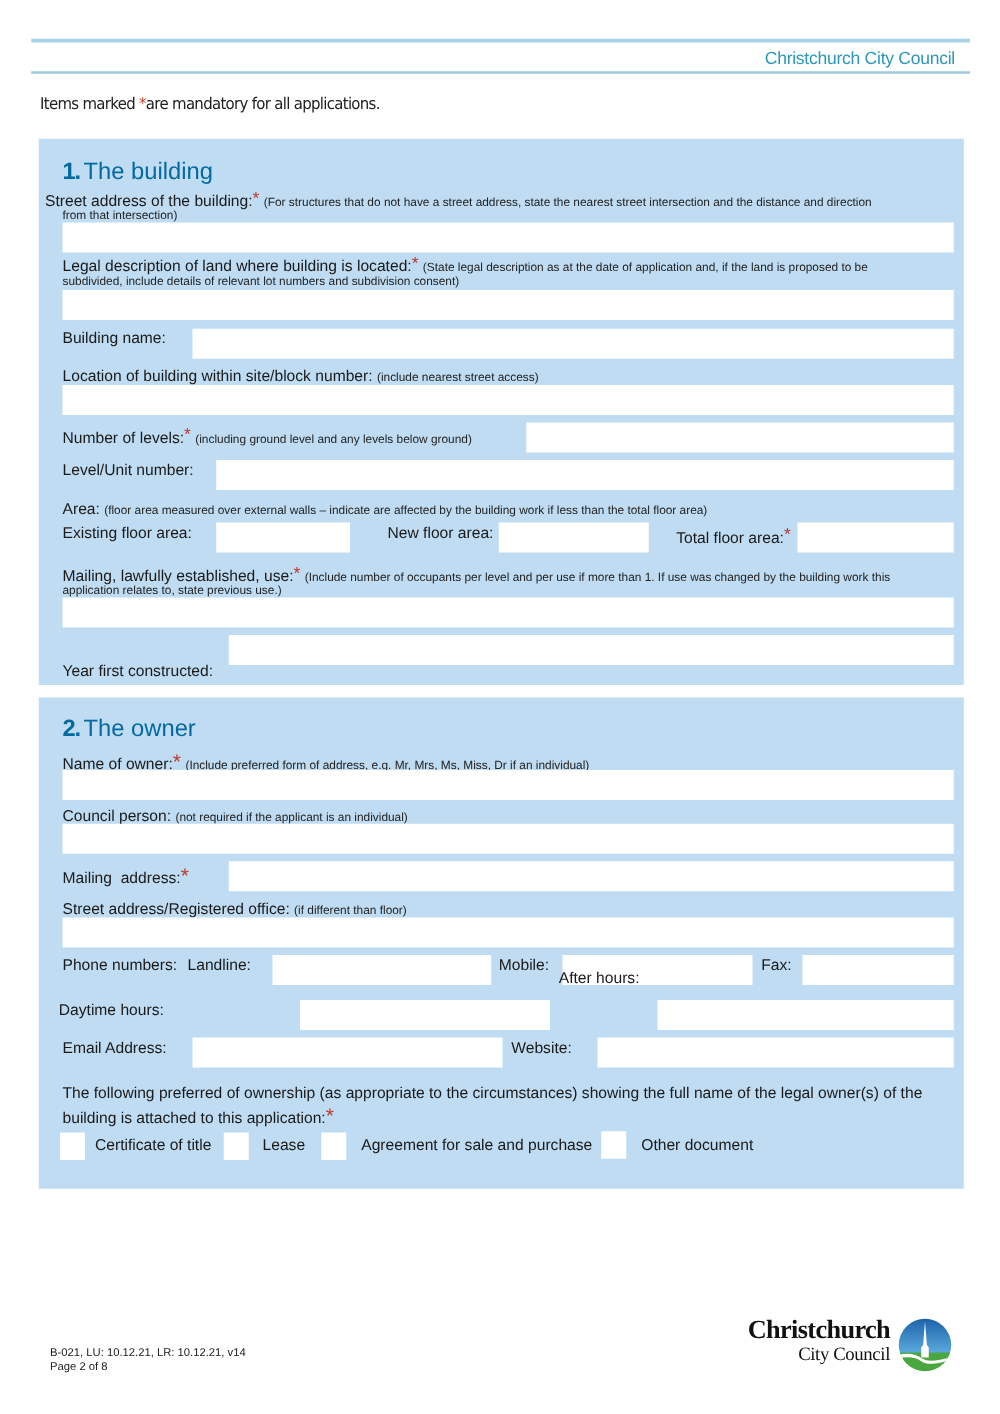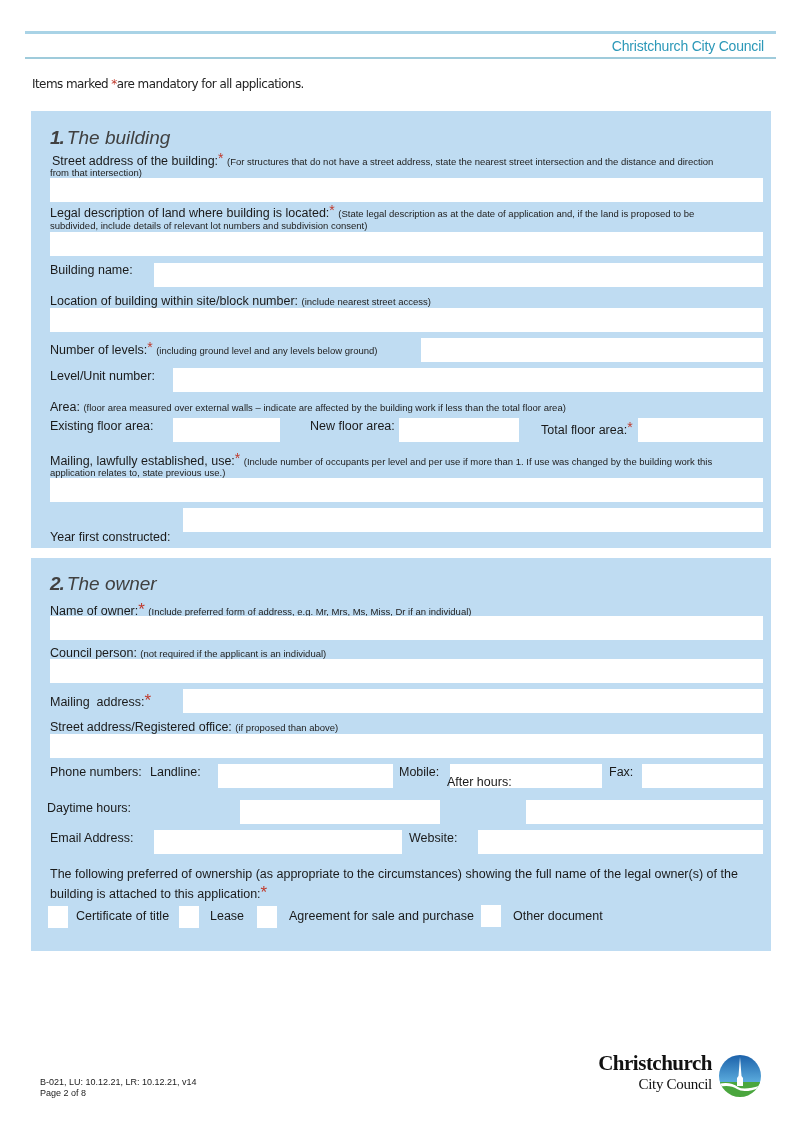--- a/index.html
+++ b/index.html
@@ -5,21 +5,21 @@
   * { box-sizing: border-box; margin: 0; padding: 0; }
   html, body { width: 800px; height: 1131px; background: #ffffff; overflow: hidden; }
   body { position: relative; font-family: "Liberation Sans", sans-serif; color: #1a1a1a; }
   .abs { position: absolute; }
   .rule-top { left: 25px; top: 31px; width: 751px; height: 3px; background: #a9d3e6; }
   .rule-bot { left: 25px; top: 57px; width: 751px; height: 2px; background: #9fcbdb; }
   .header-org { right: 36px; top: 38px; font-size: 14px; color: #2b98b8; letter-spacing: -0.2px; }
   .intro { left: 32px; top: 76px; font-family: "DejaVu Sans", sans-serif; font-size: 13px; letter-spacing: -0.6px; transform: scaleX(0.92); transform-origin: left; color: #222; }
   .req { color: #c0392b; }
   .panel { background: #bfdcf2; left: 31px; width: 740px; }
-  .sec-title { font-size: 19px; color: #404040; font-style: italic; }
+  .sec-title { font-size: 19px; color: #0369a1; }
   .sec-title b { font-weight: bold; letter-spacing: -1px; margin-right: 3px; }
   .lbl { font-size: 12.5px; color: #1a1a1a; white-space: nowrap; }
   .lbl .req { font-size: 14px; position: relative; top: -2px; }
   .note { font-size: 9.5px; color: #222; }
   .hint { font-size: 9.5px; color: #222; line-height: 13px; }
   .field { background: #ffffff; height: 24px; border: none; outline: none; font-family: "Liberation Sans", sans-serif; font-size: 12px; padding: 0 4px; }
   .cb { background: #ffffff; width: 20px; height: 22px; }
   .cb-lbl { font-size: 12.5px; color: #1a1a1a; }
   .footer { left: 40px; top: 1077px; font-size: 9px; color: #222; line-height: 11px; }
   .logo-text { left: 572px; top: 1053px; font-family: "Liberation Serif", serif; line-height: 21px; text-align: right; color: #111; width: 140px; }
@@ -37,21 +37,21 @@
 <div class="abs intro">
   <span>Items marked </span><span class="req">*</span><span>are mandatory for all applications.</span>
 </div>
 
 <div class="abs panel" style="top:111px; height:437px;"></div>
 
 <div class="abs sec-title" style="left:50px; top:127px;">
   <b>1.</b><span>The building</span>
 </div>
 
-<div class="abs lbl" style="left:52px; top:152px;">
+<div class="abs lbl" style="left:36px; top:152px;">
   <span>Street address of the building:</span><span class="req">*</span>
   <span class="note">(For structures that do not have a street address, state the nearest street intersection and the distance and direction</span>
 </div>
 <div class="abs hint" style="left:50px; top:166px;">from that intersection)</div>
 <input class="abs field" style="left: 50px; top: 178px; width: 713px;" value="">
 
 <div class="abs lbl" style="left:50px; top:204px;">
   <span>Legal description of land where building is located:</span><span class="req">*</span>
   <span class="note">(State legal description as at the date of application and, if the land is proposed to be</span>
 </div>
@@ -117,21 +117,21 @@
 </div>
 <input class="abs field" style="left: 50px; top: 659px; width: 713px;" value="">
 
 <div class="abs lbl" style="left:50px; top:691px;">
   <span style="white-space:pre;">Mailing  address:</span><span class="req" style="font-size:17px; top:0;">*</span>
 </div>
 <input class="abs field" style="left: 183px; top: 689px; width: 580px;" value="">
 
 <div class="abs lbl" style="left:50px; top:720px;">
   <span>Street address/Registered office:</span>
-  <span class="note">(if proposed than above)</span>
+  <span class="note">(if different than floor)</span>
 </div>
 <input class="abs field" style="left: 50px; top: 734px; width: 713px;" value="">
 
 <div class="abs lbl" style="left:50px; top:765px;">Phone numbers:</div>
 <div class="abs lbl" style="left:150px; top:765px;">Landline:</div>
 <input class="abs field" style="left: 218px; top: 764px; width: 175px;" value="">
 <div class="abs lbl" style="left:399px; top:765px;">Mobile:</div>
 <input class="abs field" style="left: 450px; top: 764px; width: 152px;" value="">
 <div class="abs lbl" style="left:609px; top:765px;">Fax:</div>
 <input class="abs field" style="left: 642px; top: 764px; width: 121px;" value="">

